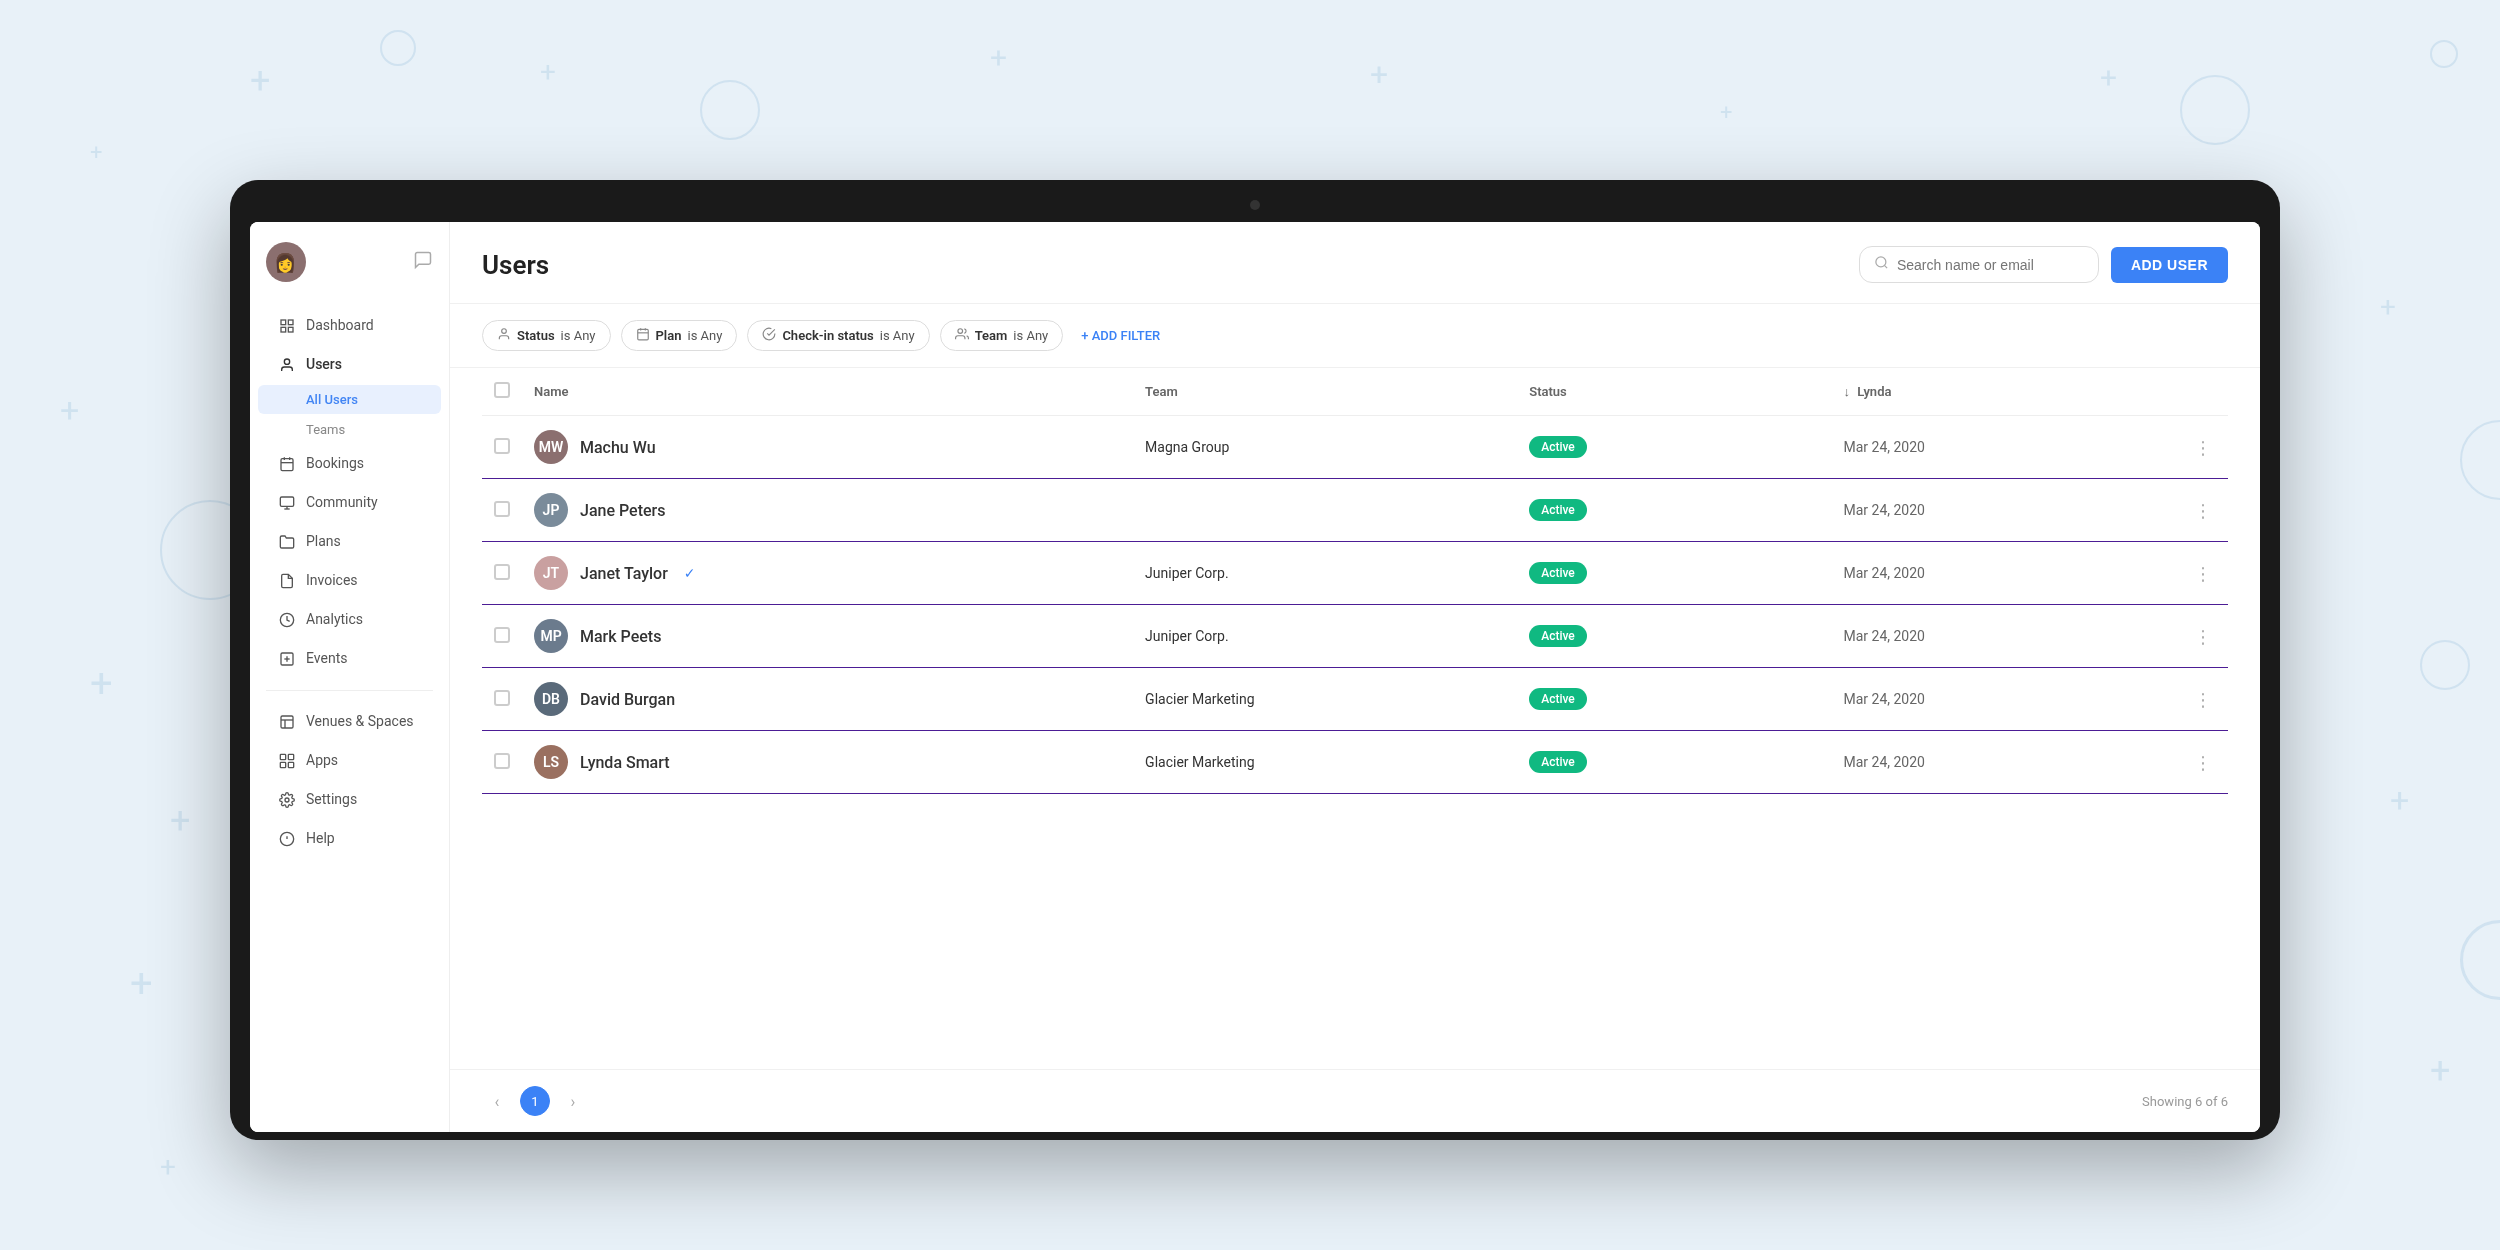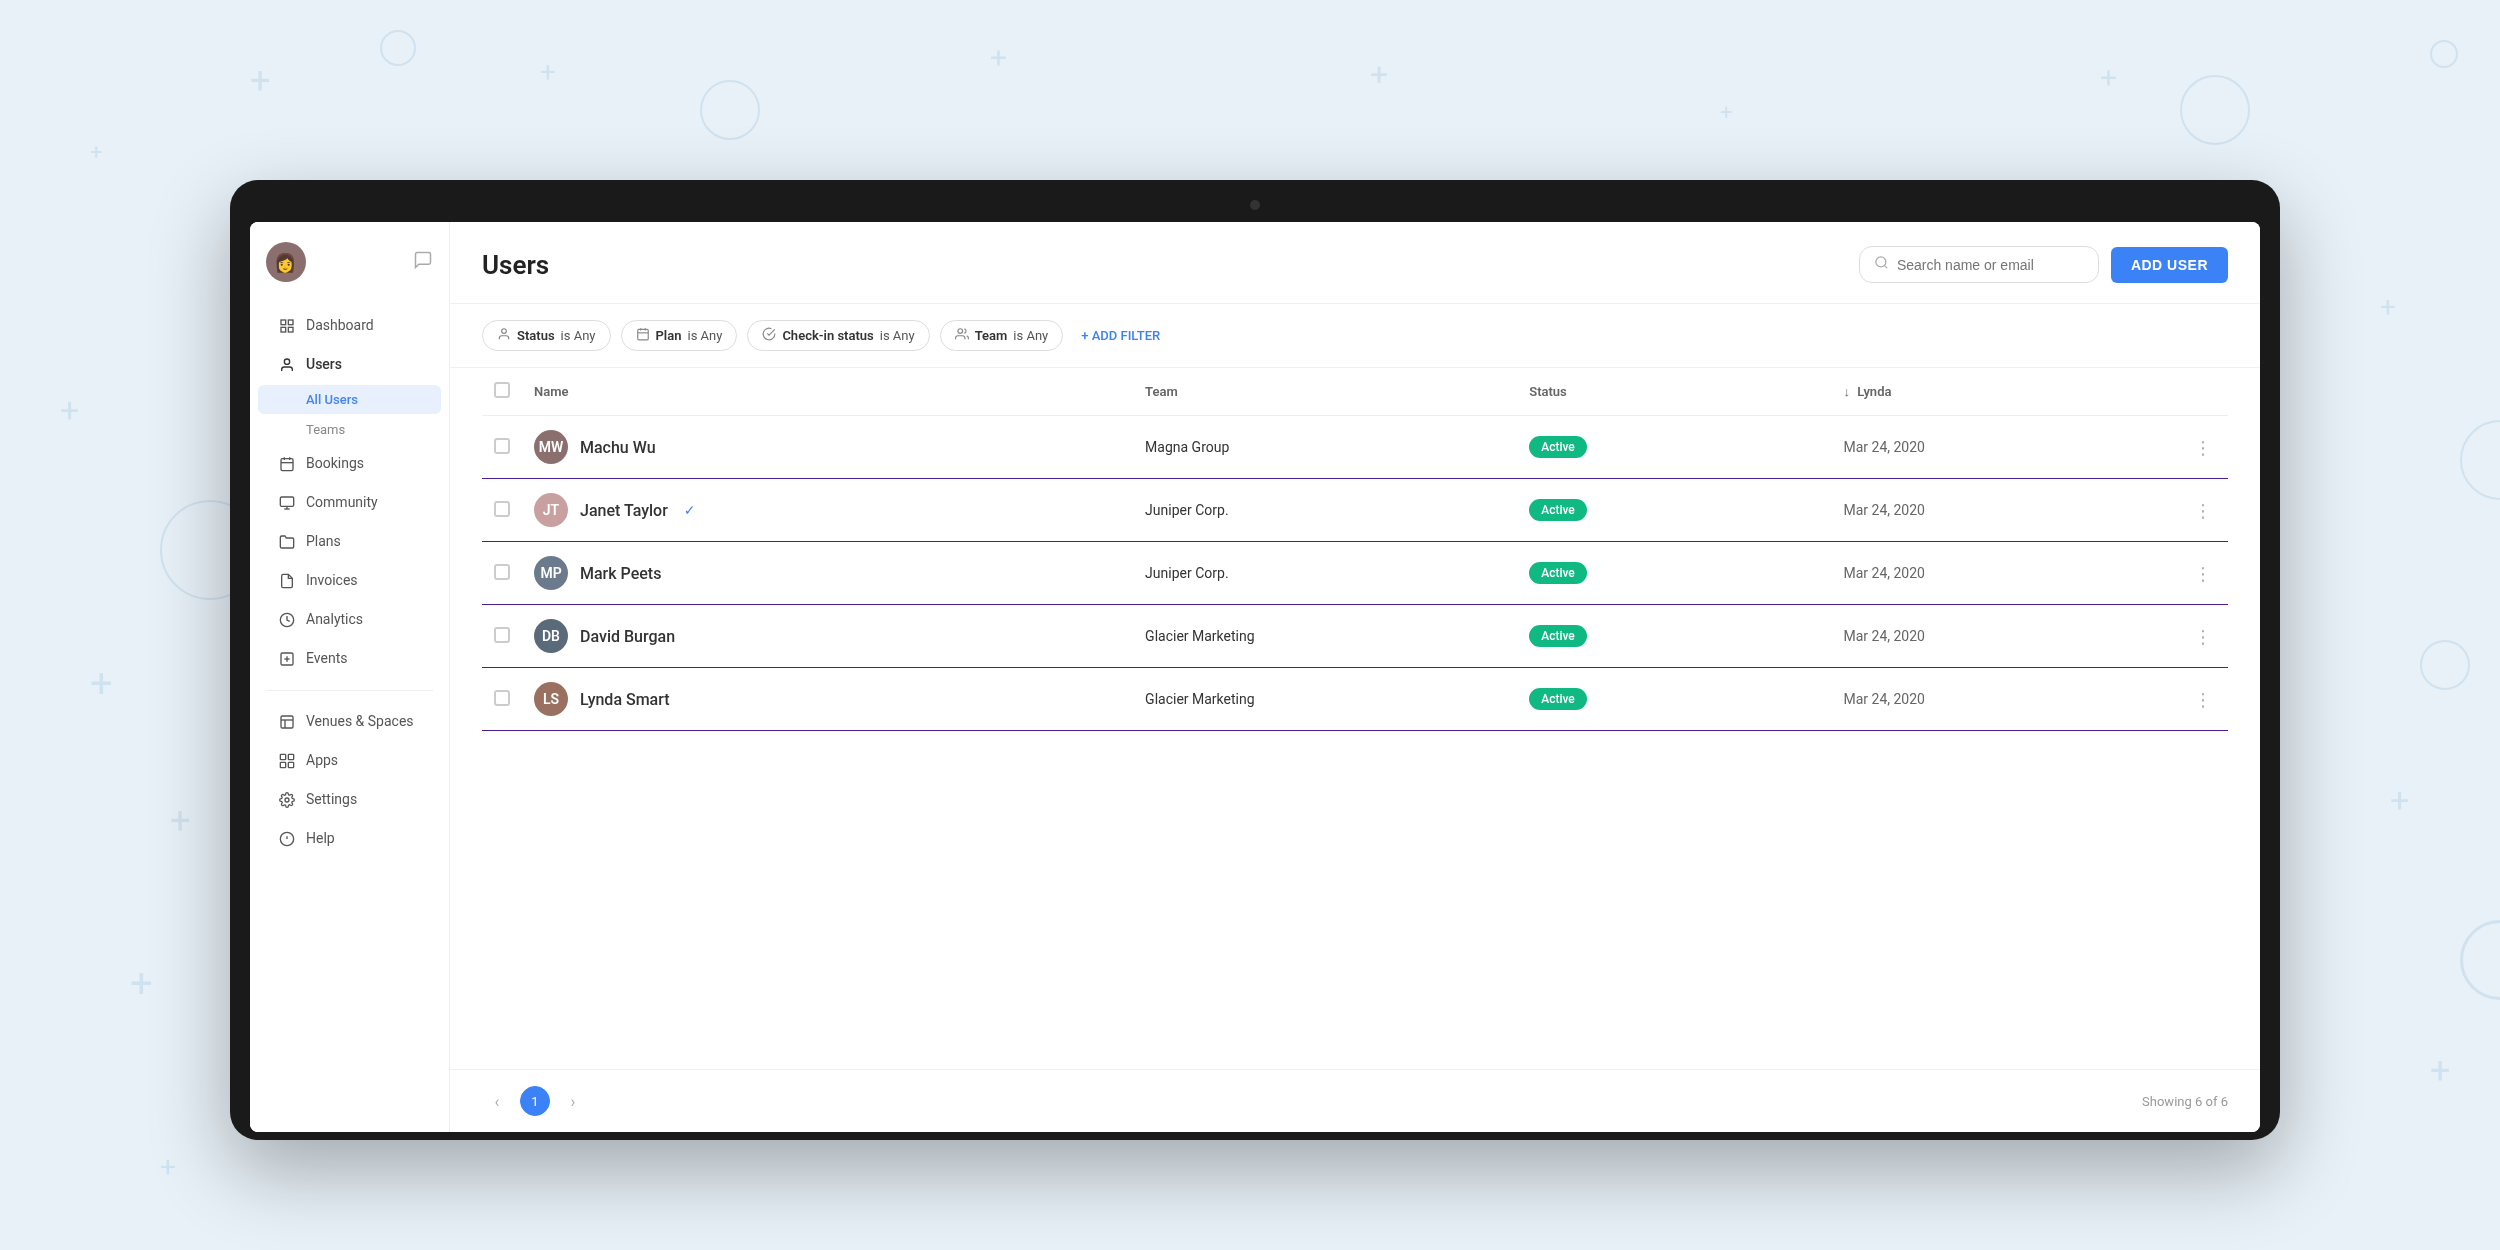--- a/index.html
+++ b/index.html
@@ -675,20 +675,40 @@
       <td>
         <div class="row-menu">⋮</div>
       </td>
     </tr>
                 <tr>
       <td>
         <span class="cb"></span>
       </td>
       <td>
         <div class="user-cell">
+          <div class="user-avatar" style="background:#7A8B9A">JP</div>
+          <span class="user-name">Jane Peters</span>
+
+        </div>
+      </td>
+      <td></td>
+      <td>
+        <span class="status-badge">Active</span>
+      </td>
+      <td class="joined-date">Mar 24, 2020</td>
+      <td>
+        <div class="row-menu">⋮</div>
+      </td>
+    </tr>
+                <tr>
+      <td>
+        <span class="cb"></span>
+      </td>
+      <td>
+        <div class="user-cell">
           <div class="user-avatar" style="background:#C9A0A0">JT</div>
           <span class="user-name">Janet Taylor</span>
           <span class="verified-badge">✓</span>
         </div>
       </td>
       <td>Juniper Corp.</td>
       <td>
         <span class="status-badge">Active</span>
       </td>
       <td class="joined-date">Mar 24, 2020</td>

